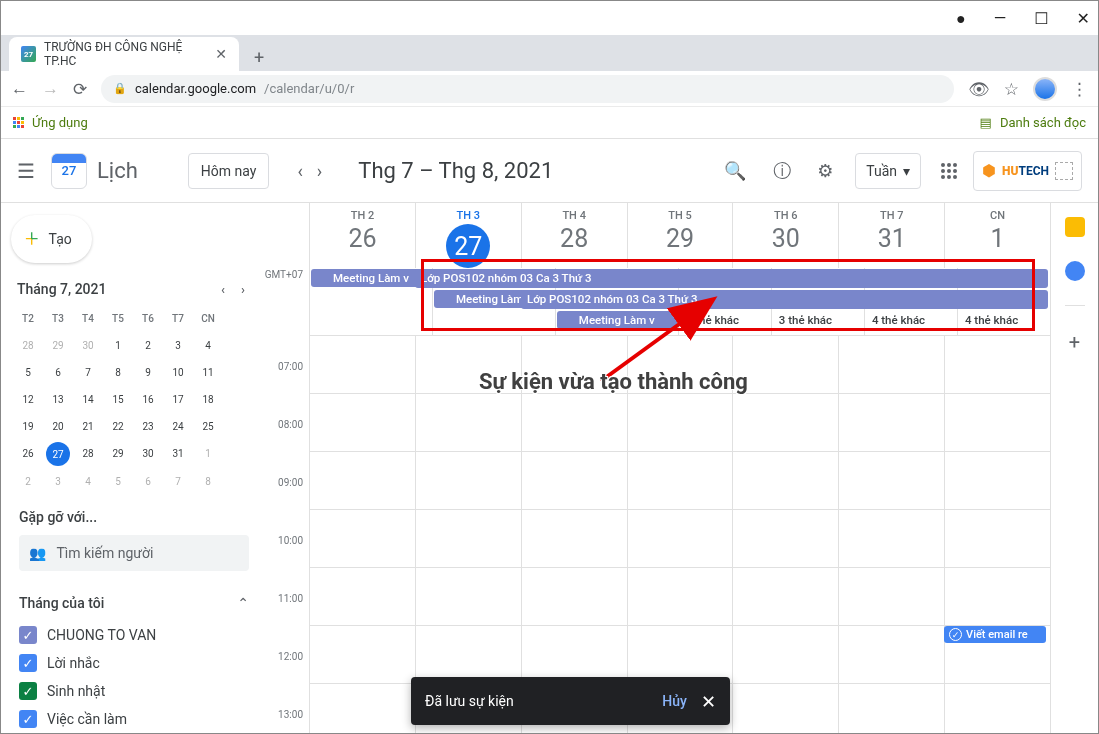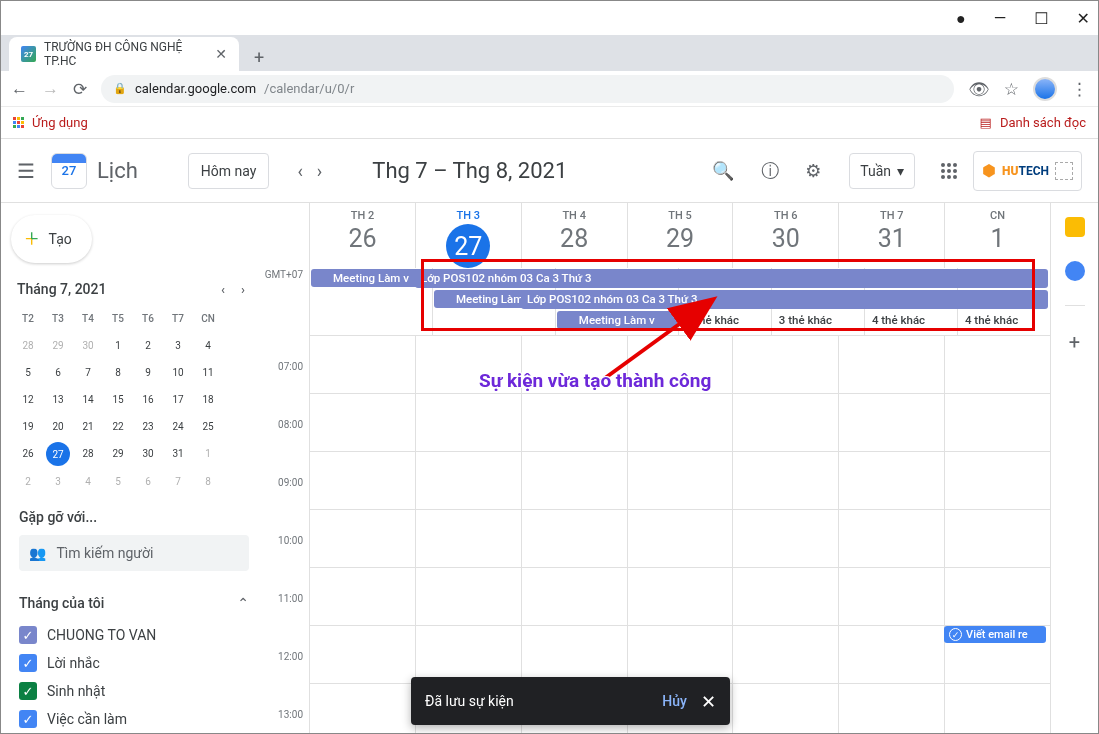--- a/index.html
+++ b/index.html
@@ -11,37 +11,37 @@
 .tab{background:#fff;height:34px;border-radius:8px 8px 0 0;display:flex;align-items:center;padding:0 12px;gap:8px;width:230px;font-size:12px;color:#3c4043}
 .tab-favicon{width:16px;height:16px;background:linear-gradient(135deg,#4285f4,#34a853);border-radius:2px;display:flex;align-items:center;justify-content:center;color:#fff;font-size:8px;font-weight:bold}
 .tab-close{margin-left:auto;font-size:14px;color:#5f6368}
 .newtab{width:28px;height:28px;display:flex;align-items:center;justify-content:center;color:#5f6368;font-size:18px;margin-left:6px}
 .addr-bar{height:36px;background:#fff;display:flex;align-items:center;padding:0 10px;gap:14px;border-bottom:1px solid #ebebeb}
 .nav-ico{color:#5f6368;font-size:17px}
 .addr-input{flex:1;height:28px;background:#f1f3f4;border-radius:14px;display:flex;align-items:center;padding:0 12px;gap:8px;font-size:13px;color:#202124}
 .lock{font-size:11px;color:#5f6368}
 .dim{color:#80868b}
 .avatar{width:24px;height:24px;border-radius:50%;background:linear-gradient(#8ab4f8,#1a73e8);border:2px solid #ddd}
-.bm-bar{height:32px;border-bottom:1px solid #e0e0e0;display:flex;align-items:center;padding:0 12px;font-size:13px;color:#b91c1c;justify-content:space-between}
+.bm-bar{height:32px;border-bottom:1px solid #e0e0e0;display:flex;align-items:center;padding:0 12px;font-size:13px;color:#4d7c0f;justify-content:space-between}
 .bm-left{display:flex;align-items:center;gap:8px}
 .apps-ico{display:inline-grid;grid-template-columns:repeat(3,3px);gap:1px}
 .apps-ico i{width:3px;height:3px;background:#ea4335;display:block}
 .apps-ico i:nth-child(2){background:#fbbc04}.apps-ico i:nth-child(3){background:#34a853}.apps-ico i:nth-child(4){background:#4285f4}.apps-ico i:nth-child(5){background:#ea4335}.apps-ico i:nth-child(6){background:#fbbc04}.apps-ico i:nth-child(7){background:#34a853}.apps-ico i:nth-child(8){background:#4285f4}.apps-ico i:nth-child(9){background:#ea4335}
 .header{height:64px;display:flex;align-items:center;padding:0 16px;gap:10px;border-bottom:1px solid #e0e0e0}
 .burger{width:24px;font-size:20px;color:#5f6368}
 .logo{width:36px;height:36px;background:#fff;border:1px solid #dadce0;border-radius:6px;display:flex;align-items:center;justify-content:center;position:relative}
 .logo::before{content:"27";position:absolute;color:#1a73e8;font-size:13px;font-weight:500}
 .logo::after{content:"";position:absolute;top:0;left:0;right:0;height:9px;background:#4285f4;border-radius:5px 5px 0 0}
 .app-title{font-size:22px;color:#5f6368;margin-right:30px}
 .btn-today{height:36px;border:1px solid #dadce0;border-radius:4px;padding:0 12px;background:#fff;font-size:14px;color:#3c4043;margin-left:10px}
 .nav-arrows{display:flex;gap:6px;margin:0 14px}
 .nav-arrows span{color:#5f6368;font-size:18px;padding:4px;cursor:pointer}
-.date-range{font-size:22px;color:#3c4043;margin-right:auto;margin-left:22px}
+.date-range{font-size:22px;color:#3c4043;margin-right:auto;margin-left:8px}
 .hdr-ico{color:#5f6368;font-size:18px;padding:8px}
-.view-sel{height:36px;border:1px solid #dadce0;border-radius:4px;padding:0 10px;background:#fff;font-size:14px;color:#3c4043;display:flex;align-items:center;gap:6px;margin:0 10px}
+.view-sel{height:36px;border:1px solid #dadce0;border-radius:4px;padding:0 10px;background:#fff;font-size:14px;color:#3c4043;display:flex;align-items:center;gap:6px;margin:0 4px}
 .grid-ico{display:inline-grid;grid-template-columns:repeat(3,4px);gap:2px;margin:0 6px}
 .grid-ico i{width:4px;height:4px;background:#5f6368;border-radius:50%;display:block}
 .brand{height:40px;border:1px solid #dadce0;border-radius:4px;display:flex;align-items:center;padding:0 8px;gap:6px}
 .brand-txt{font-size:12px;font-weight:bold;color:#003d7d}
 .brand-txt b{color:#f7941e}
 .main{display:flex;height:calc(100% - 202px)}
 .sidebar{width:256px;padding:12px 0 0 10px;overflow:hidden}
 .create{height:48px;border-radius:24px;box-shadow:0 1px 3px rgba(0,0,0,.2);display:inline-flex;align-items:center;padding:0 20px 0 14px;gap:10px;font-size:14px;color:#3c4043;margin-bottom:18px}
 .plus{font-size:24px;background:linear-gradient(45deg,#ea4335 25%,#fbbc04 25% 50%,#34a853 50% 75%,#4285f4 75%);-webkit-background-clip:text;color:transparent;font-weight:300}
 .mini-hdr{display:flex;align-items:center;padding:0 12px 8px 6px;font-size:14px;color:#3c4043;font-weight:500}
@@ -78,21 +78,21 @@
 .span-event{position:absolute;background:#7986cb;color:#fff;font-size:11.5px;padding:2px 6px;border-radius:3px;font-weight:500;height:19px;white-space:nowrap;overflow:hidden}
 .span-event::after,.span-event2::after{content:"";position:absolute;right:-6px;top:0;border-left:6px solid #7986cb;border-top:10px solid transparent;border-bottom:9px solid transparent}
 .hours-grid{display:flex;position:relative}
 .hour-col{flex:1;border-left:1px solid #e0e0e0}
 .hour-row{height:58px;border-bottom:1px solid #e0e0e0}
 .task{position:absolute;background:#4285f4;color:#fff;font-size:11px;padding:2px 5px;border-radius:3px;display:flex;align-items:center;gap:4px;font-weight:500}
 .task-chk{width:13px;height:13px;border:1.5px solid #fff;border-radius:50%;display:flex;align-items:center;justify-content:center;font-size:9px}
 .right-rail{width:48px;border-left:1px solid #e0e0e0;display:flex;flex-direction:column;align-items:center;padding-top:14px;gap:24px}
 .rail-ico{width:20px;height:20px;border-radius:4px}
 .annotation-box{position:absolute;border:3px solid #e60000;pointer-events:none}
-.annotation-text{position:absolute;color:#6d28d9;font-size:19px;font-weight:bold;text-shadow:1px 1px 0 #fff,-1px -1px 0 #fff,1px -1px 0 #fff,-1px 1px 0 #fff}
+.annotation-text{position:absolute;color:#404040;font-size:22px;font-weight:bold;text-shadow:1px 1px 0 #fff,-1px -1px 0 #fff,1px -1px 0 #fff,-1px 1px 0 #fff}
 .annotation-arrow{position:absolute;pointer-events:none}
 .toast{position:absolute;bottom:8px;left:410px;width:319px;height:48px;background:#202124;color:#fff;border-radius:4px;display:flex;align-items:center;padding:0 14px;font-size:14px;box-shadow:0 3px 10px rgba(0,0,0,.3)}
 .toast-undo{margin-left:auto;color:#8ab4f8;font-weight:500;margin-right:14px}
 .toast-x{font-size:18px;cursor:pointer}
 </style>
 </head>
 <body>
 
 <div class="win-bar">
   <span>●</span>

